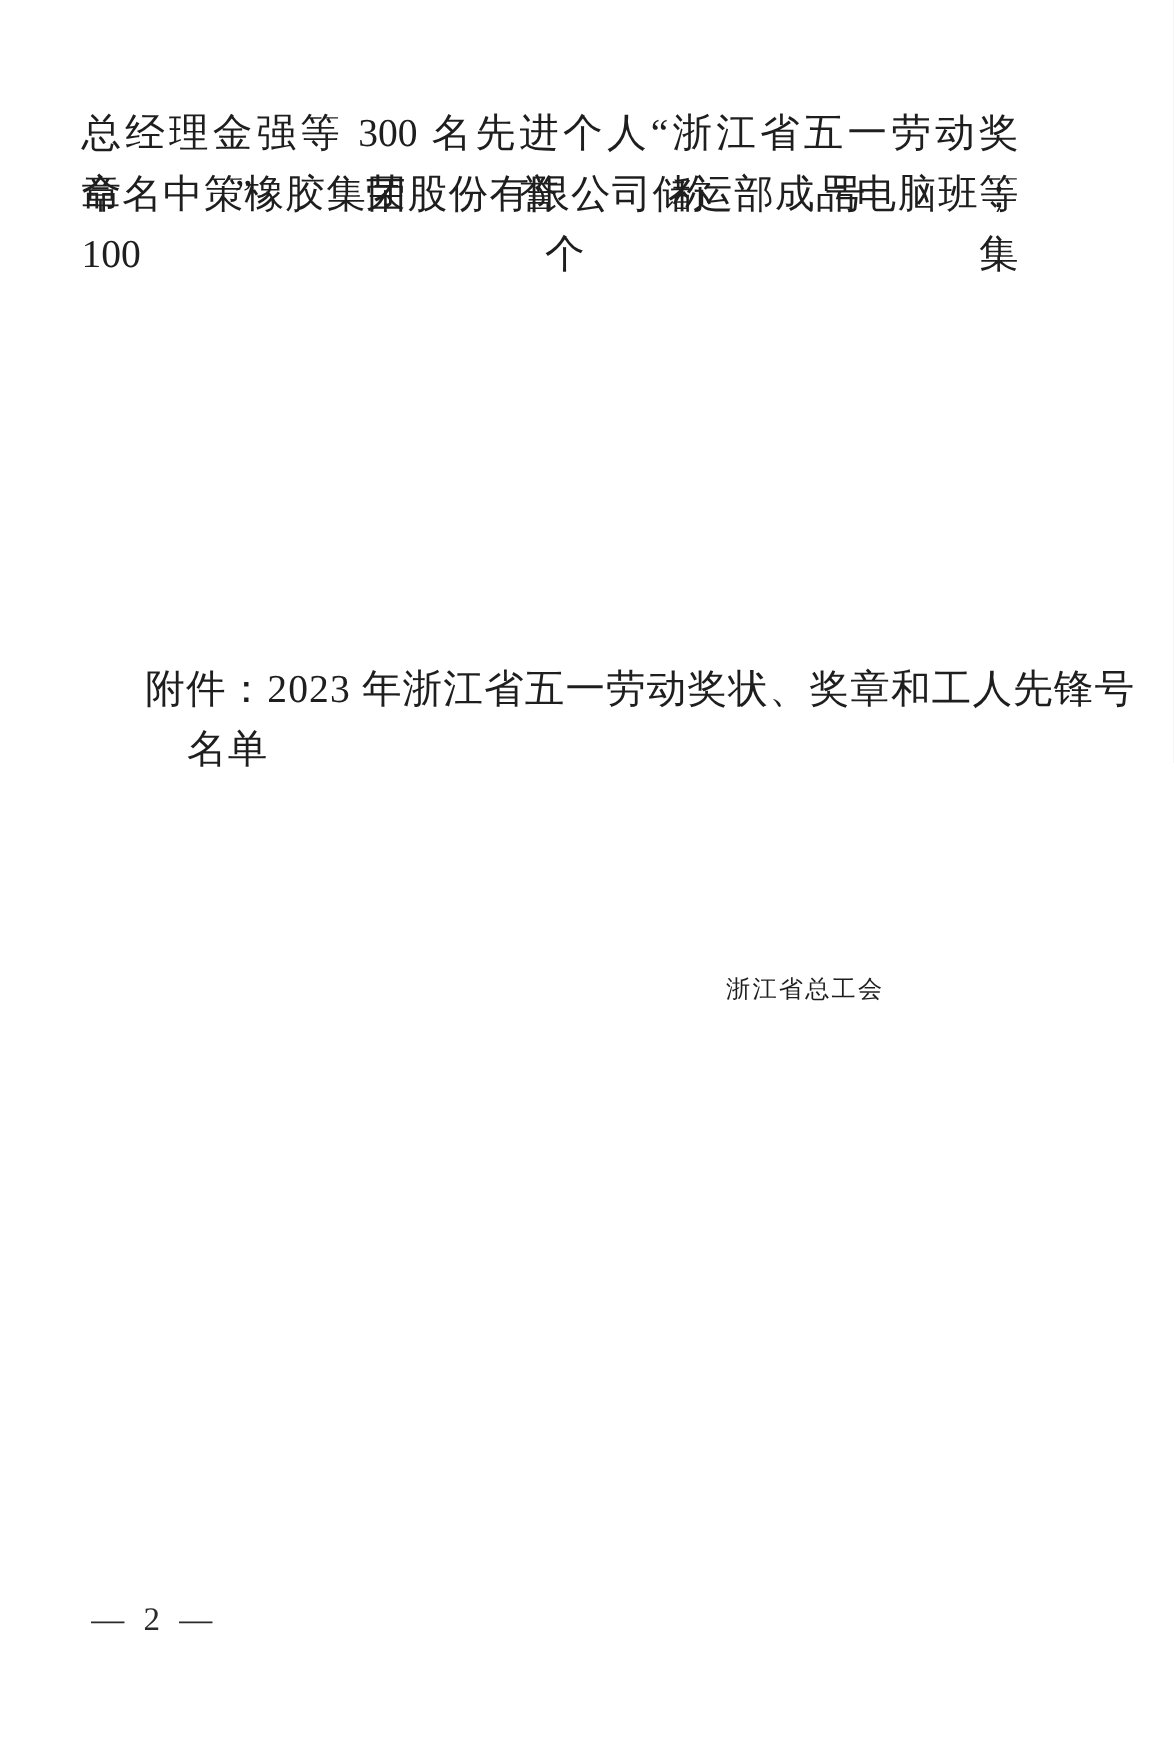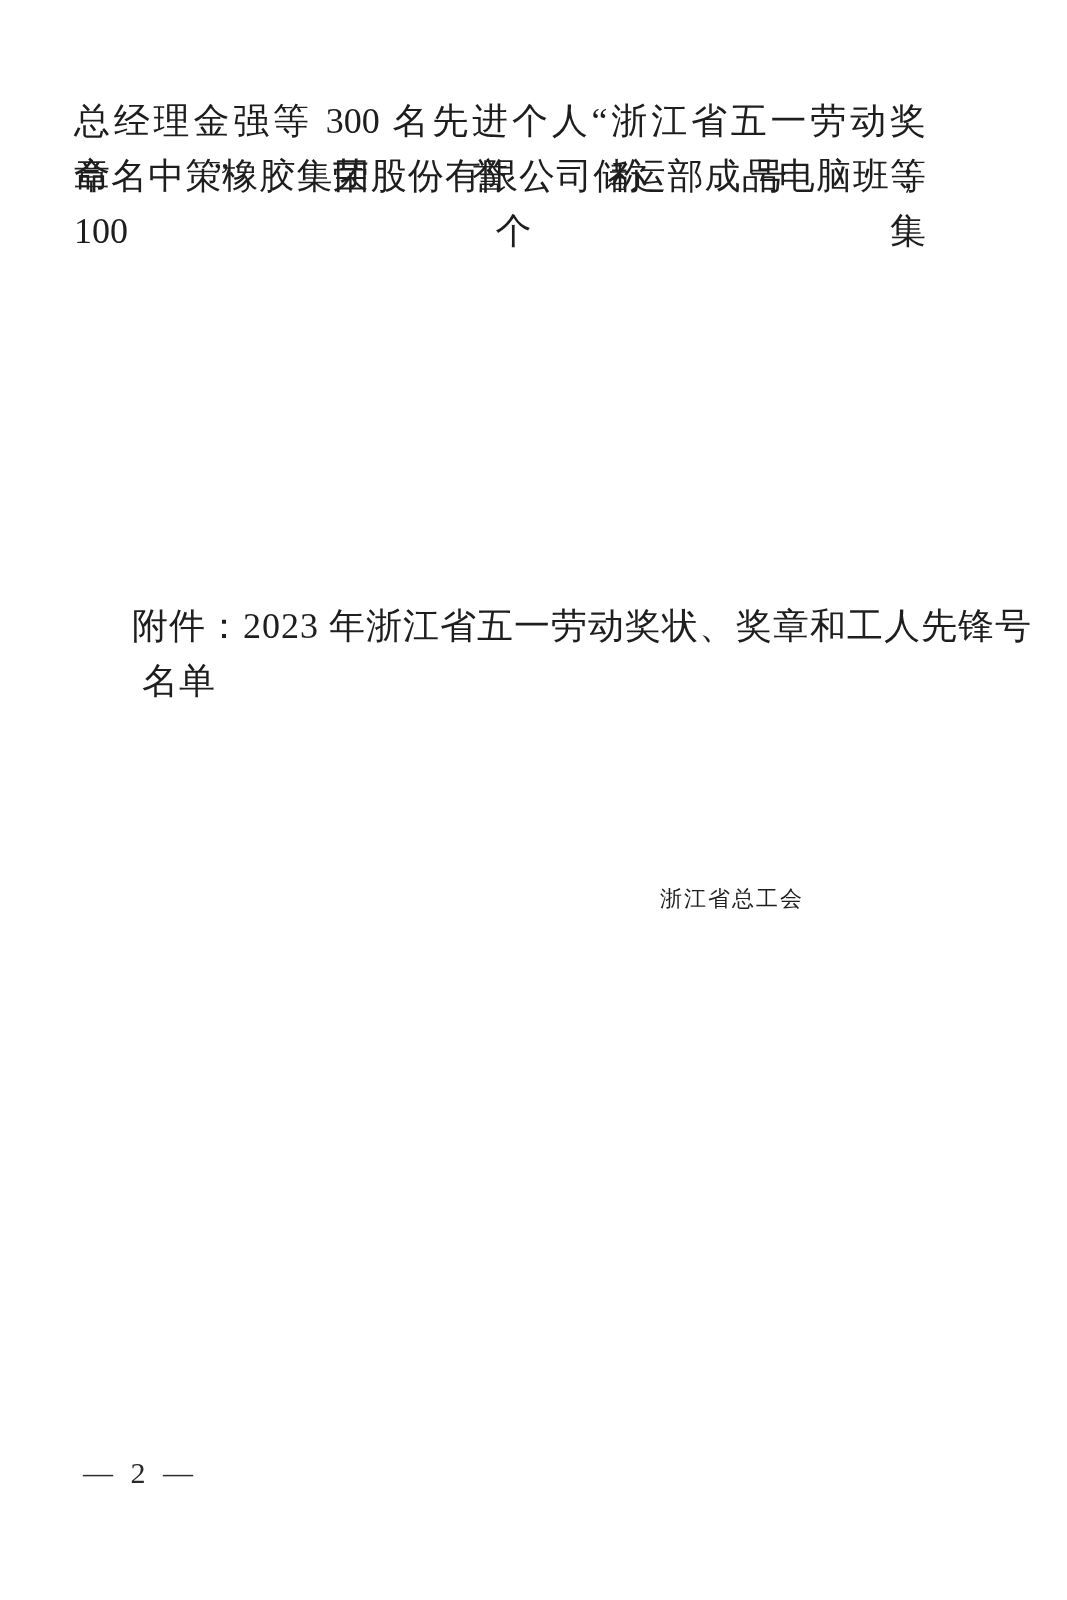--- a/index.html
+++ b/index.html
@@ -32,21 +32,21 @@
   .line.full {
     white-space: normal;
     letter-spacing: 0;
     text-align: justify;
     text-align-last: justify;
   }
   .indent2 {
     text-indent: 58px;
   }
   .hang {
-    margin-left: 68px;
+    margin-left: 96px;
   }
   .block-para1 { top: 94px; }
   .block-para2 { top: 266px; }
   .block-attach { top: 599px; }
   .sig-org {
     position: absolute;
     left: 660px;
     top: 884px;
     font-size: 22px;
     letter-spacing: 2px;

